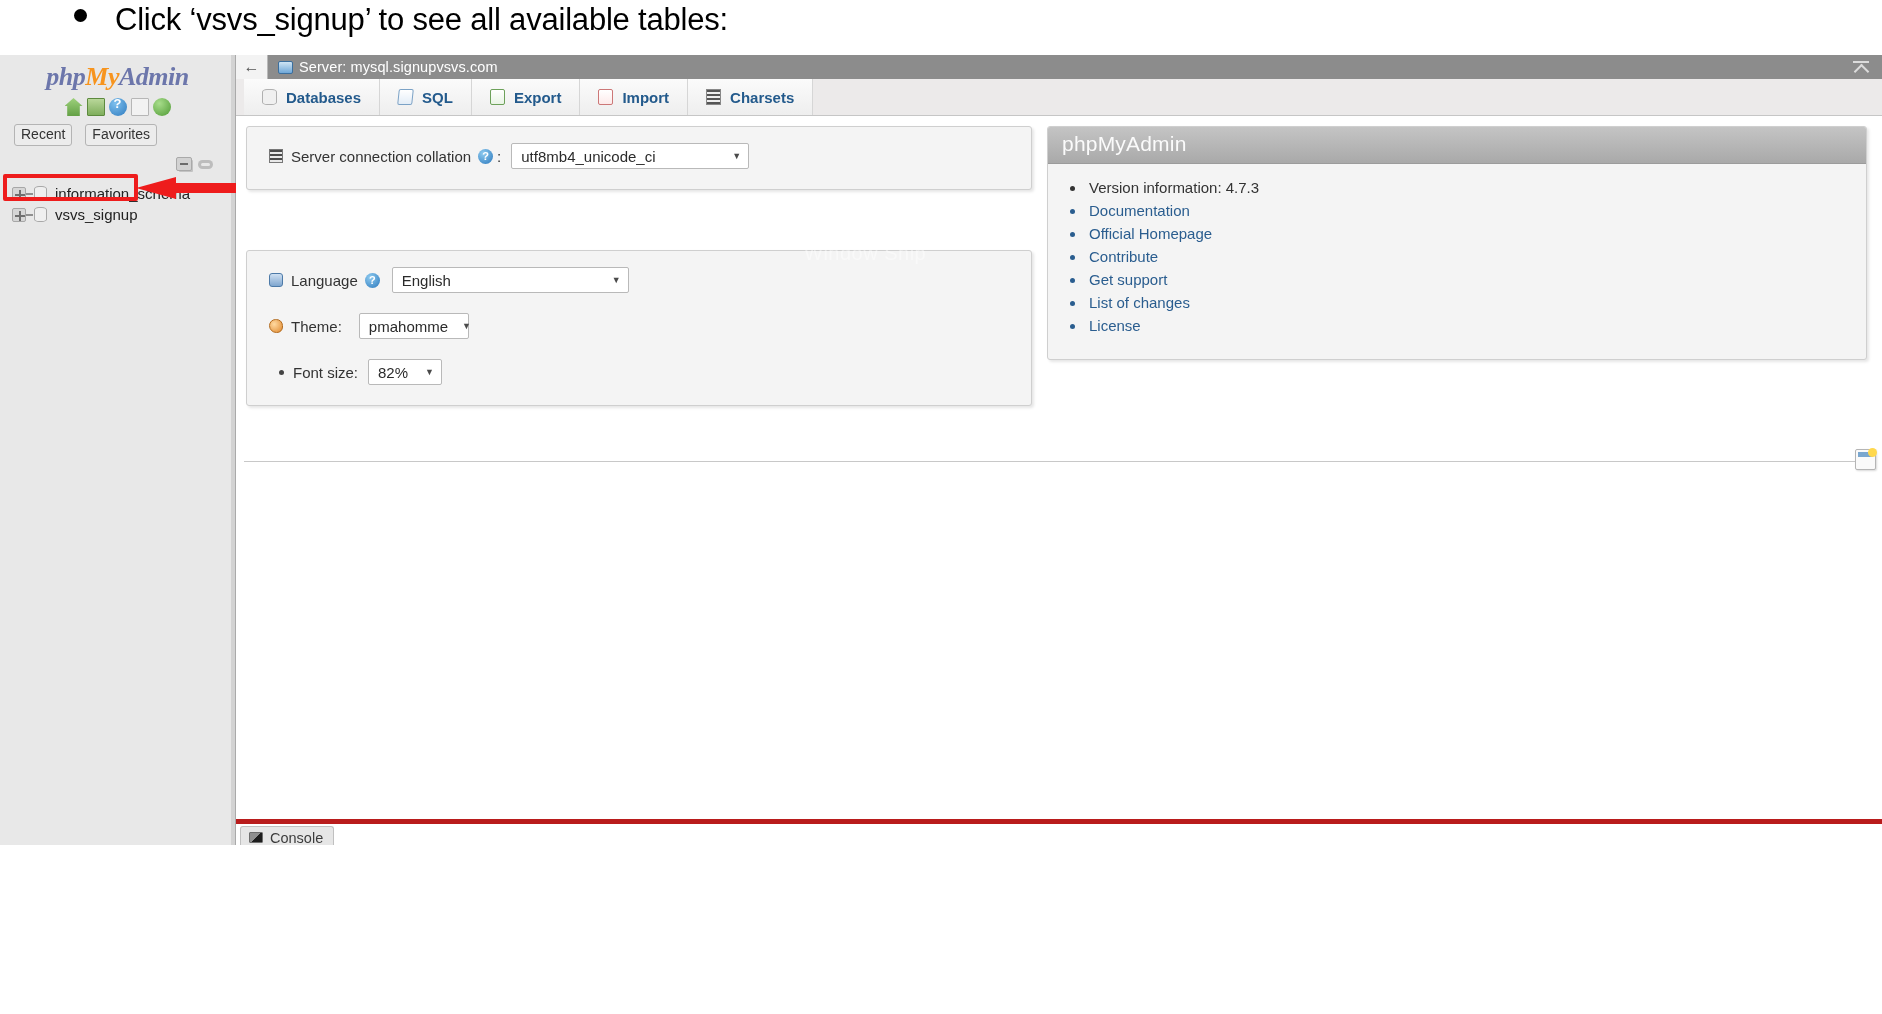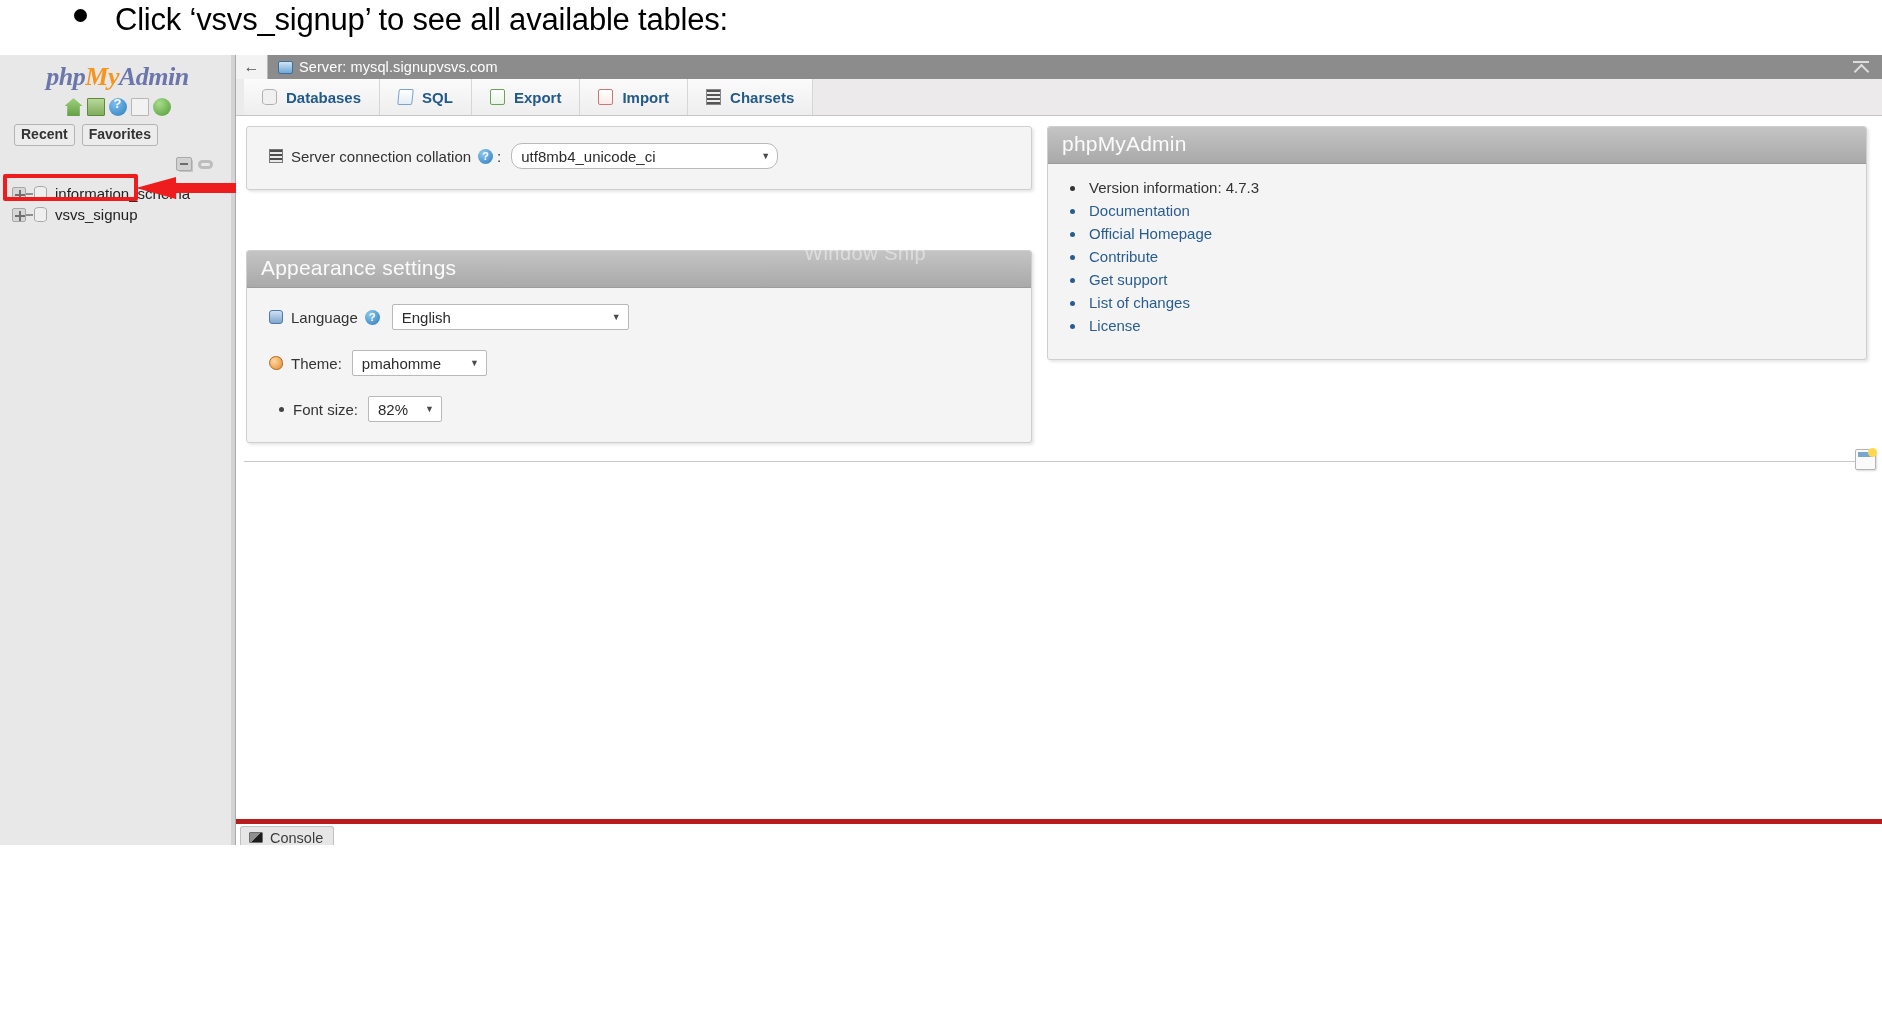--- a/index.html
+++ b/index.html
@@ -73,21 +73,21 @@
 
   .ic-home  { background: linear-gradient(#9ed17c,#63a045); clip-path: polygon(50% 0,100% 45%,85% 45%,85% 100%,15% 100%,15% 45%,0 45%); }
   .ic-logout{ background: linear-gradient(#b9d79a,#7fae5c); border:1px solid #5d8a3e; border-radius:1px; }
   .ic-help  { background: radial-gradient(circle at 35% 30%, #7ec0ee, #2f7bbf); border-radius:50%; }
   .ic-help:after{ content:"?"; position:absolute; left:0; top:-2px; width:100%; text-align:center; color:#fff; font-size:13px; font-weight:bold; font-family:"Liberation Sans",sans-serif;}
   .ic-doc   { background: #f2f2f2; border:1px solid #b6b6b6; border-radius:1px; }
   .ic-refresh{ background: radial-gradient(circle at 35% 30%, #a8dd8b, #4f9a34); border-radius:50%; }
 
   #nav-quick-row {
     margin: 6px 0 4px 14px;
-    display: flex; gap: 7px; font-weight: bold;
+    display: flex; gap: 13px;
   }
   .quickbtn {
     border: 1px solid #b4b4b4;
     border-radius: 3px;
     background: #ececec;
     font-size: 14px;
     color: #333;
     padding: 1px 6px 2px 6px;
     line-height: 17px;
     cursor: pointer;
@@ -294,23 +294,23 @@
     border: 1px solid #b9b9b9;
     background: #fff;
     border-radius: 2px;
     height: 26px;
     display: flex; align-items: center; justify-content: space-between;
     font-size: 15px; color: #2b2b2b;
     padding: 0 7px 0 9px;
     cursor: pointer;
   }
   .sel .caret { font-size: 9px; color: #4a4a4a; margin-left: 14px; }
-  #sel-collation { width: 267px; margin-left: 10px; border-radius: 11px; }
+  #sel-collation { width: 238px; margin-left: 10px; }
   #sel-language  { width: 237px; margin-left: 8px; }
-  #sel-theme     { width: 135px; margin-left: 10px; }
+  #sel-theme     { width: 110px; margin-left: 17px; }
   #sel-fontsize  { width: 74px;  margin-left: 10px; }
 
   #pma-links { list-style: none; margin: 0; padding: 4px 0 8px 28px; }
   #pma-links li {
     font-size: 15px;
     color: #2a5d8f;
     list-style: disc;
     line-height: 23px;
     padding-left: 3px;
   }
@@ -492,21 +492,20 @@
             <span>:</span>
             <div class="sel" id="sel-collation">
               <span>utf8mb4_unicode_ci</span>
               <span class="caret">▼</span>
             </div>
           </div>
         </div>
       </div>
 
       <div class="panel" id="panel-appearance">
-        <div class="panel-head">Appearance settings</div>
         <div class="panel-body">
 
           <div class="form-row">
             <span class="row-ico ico-lang"></span>
             <span>Language</span>
             <span class="help-badge">?</span>
             <div class="sel" id="sel-language">
               <span>English</span>
               <span class="caret">▼</span>
             </div>

